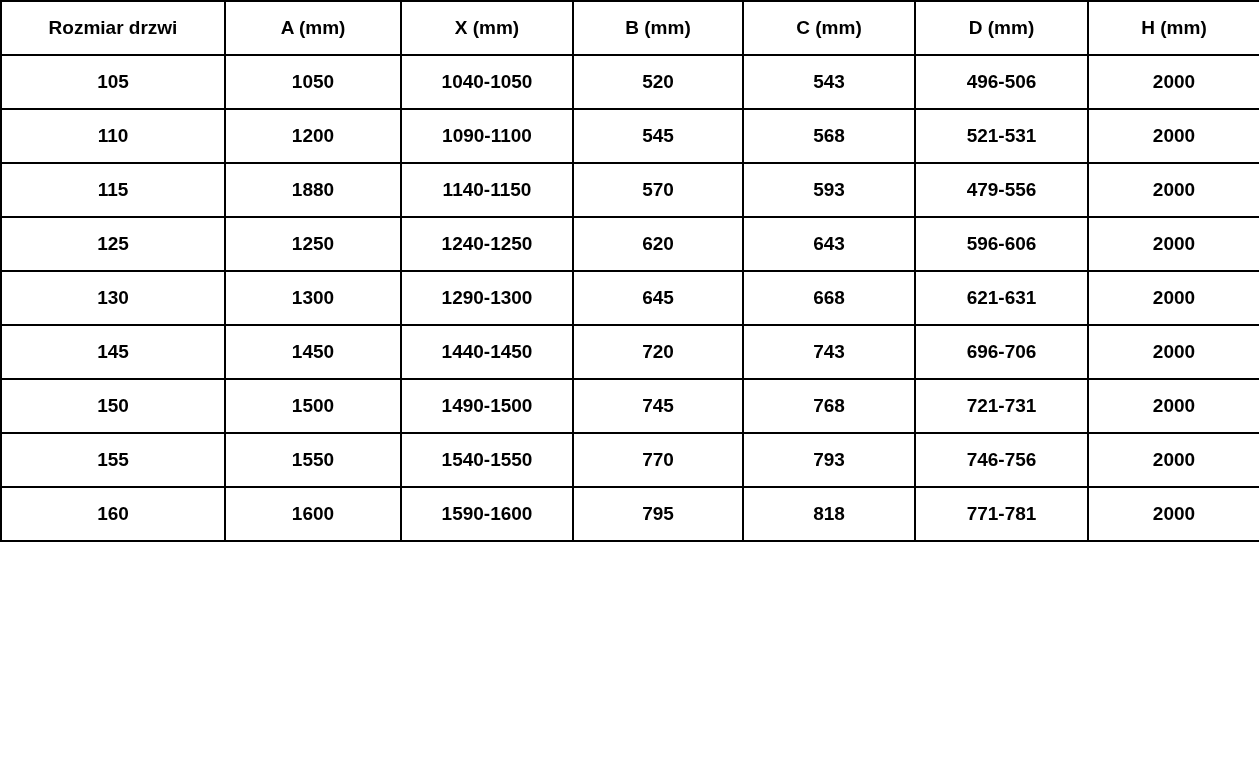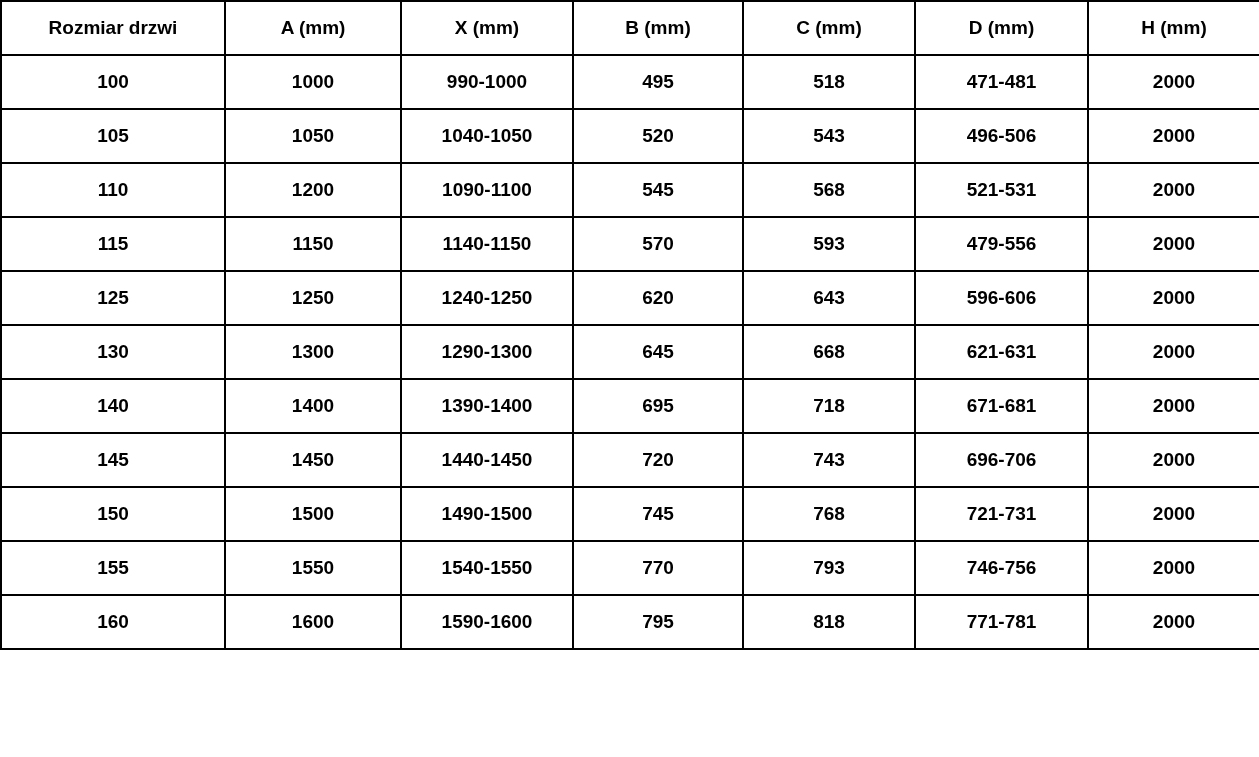--- a/index.html
+++ b/index.html
@@ -72,49 +72,40 @@
         <th>A (mm)</th>
         <th>X (mm)</th>
         <th>B (mm)</th>
         <th>C (mm)</th>
         <th>D (mm)</th>
         <th>H (mm)</th>
       </tr>
     </thead>
     <tbody>
       <tr>
-        <td>100</td>
-        <td>1000</td>
-        <td>990-1000</td>
-        <td>495</td>
-        <td>518</td>
-        <td>471-481</td>
-        <td>2000</td>
-      </tr>
-      <tr>
         <td>105</td>
         <td>1050</td>
         <td>1040-1050</td>
         <td>520</td>
         <td>543</td>
         <td>496-506</td>
         <td>2000</td>
       </tr>
       <tr>
         <td>110</td>
         <td>1200</td>
         <td>1090-1100</td>
         <td>545</td>
         <td>568</td>
         <td>521-531</td>
         <td>2000</td>
       </tr>
       <tr>
         <td>115</td>
-        <td>1150</td>
+        <td>1880</td>
         <td>1140-1150</td>
         <td>570</td>
         <td>593</td>
         <td>479-556</td>
         <td>2000</td>
       </tr>
       <tr>
         <td>125</td>
         <td>1250</td>
         <td>1240-1250</td>
@@ -123,29 +114,20 @@
         <td>596-606</td>
         <td>2000</td>
       </tr>
       <tr>
         <td>130</td>
         <td>1300</td>
         <td>1290-1300</td>
         <td>645</td>
         <td>668</td>
         <td>621-631</td>
-        <td>2000</td>
-      </tr>
-      <tr>
-        <td>140</td>
-        <td>1400</td>
-        <td>1390-1400</td>
-        <td>695</td>
-        <td>718</td>
-        <td>671-681</td>
         <td>2000</td>
       </tr>
       <tr>
         <td>145</td>
         <td>1450</td>
         <td>1440-1450</td>
         <td>720</td>
         <td>743</td>
         <td>696-706</td>
         <td>2000</td>

